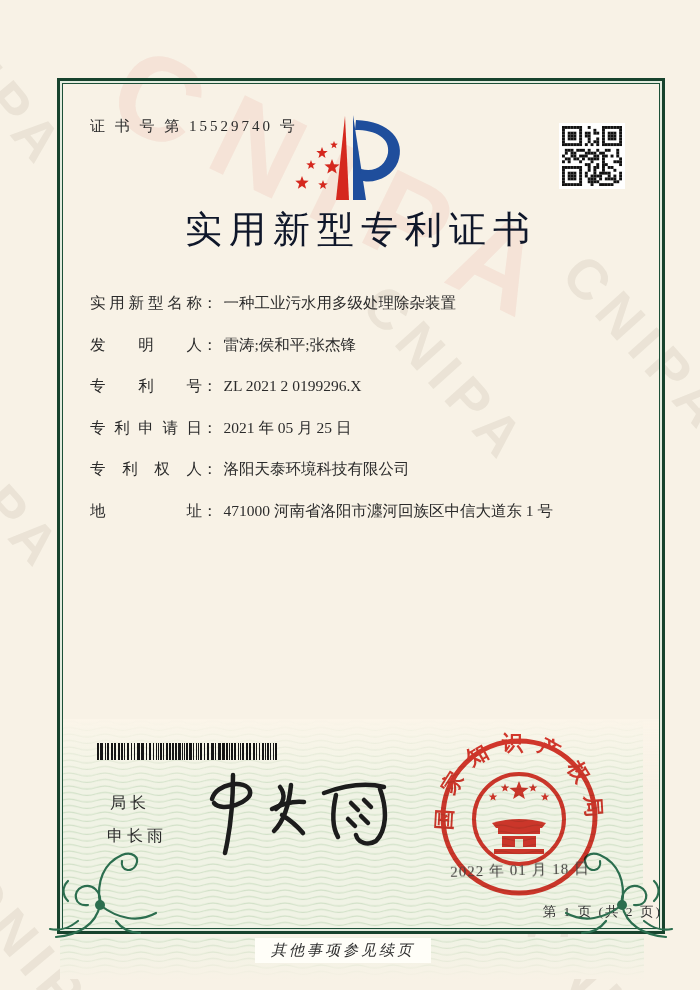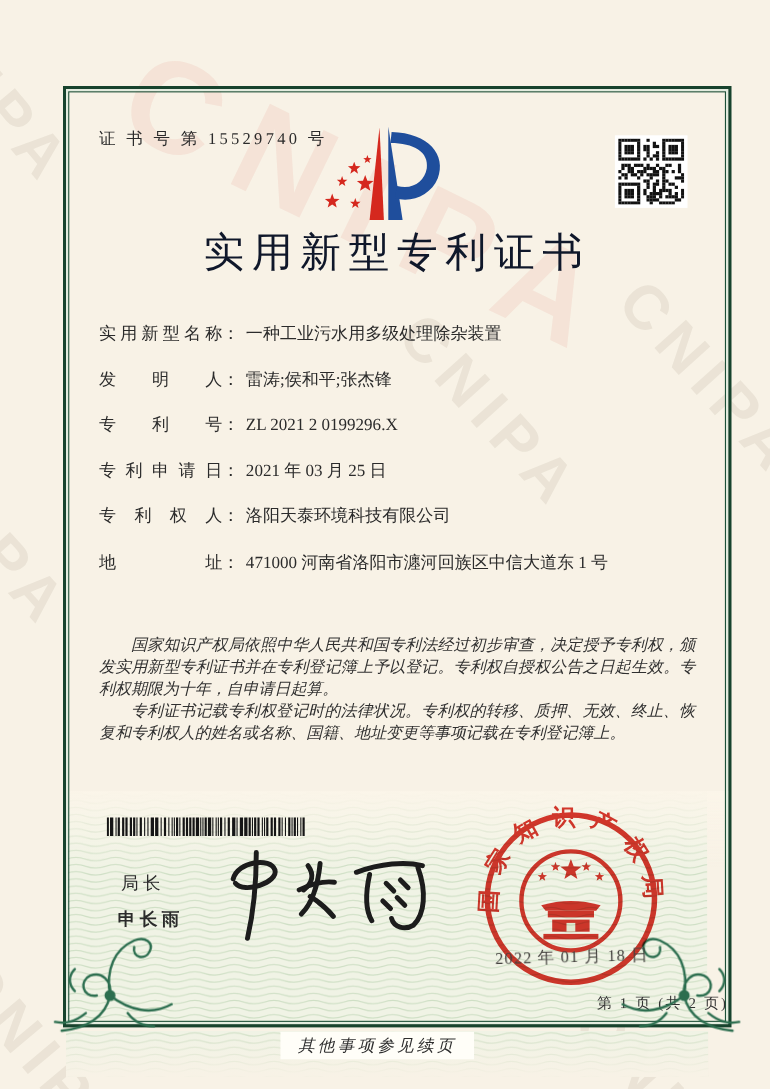--- a/index.html
+++ b/index.html
@@ -39,21 +39,21 @@
   .frow{height:26px;margin-bottom:15.5px;white-space:nowrap;}
   .flabel{display:inline-block;width:112px;text-align:justify;text-align-last:justify;vertical-align:top;}
   .fcolon{display:inline-block;margin-right:6px;}
   .grant2{margin-left:40px;}
   .glabel{display:inline-block;width:118px;text-align:justify;text-align-last:justify;}
   .paras{position:absolute;left:30px;right:30px;top:496px;z-index:4;
     font-size:14.5px;line-height:20px;font-style:italic;color:#303030;text-align:justify;}
   .paras p{margin:0;text-indent:2em;}
   .barcode{position:absolute;left:37px;top:662px;z-index:4;}
   .sig-title{position:absolute;left:50px;top:712px;font-size:16px;letter-spacing:4px;z-index:4;}
-  .sig-name{position:absolute;left:47px;top:745px;font-size:16px;letter-spacing:4px;z-index:4;font-weight:bold;}
+  .sig-name{position:absolute;left:47px;top:745px;font-size:16px;letter-spacing:4px;z-index:4;}
   .sig-hand{position:absolute;left:128px;top:688px;z-index:4;}
   .seal{position:absolute;left:369px;top:646px;z-index:5;mix-blend-mode:multiply;opacity:0.93;}
   .seal-date{position:absolute;left:372px;top:780px;width:176px;text-align:center;z-index:6;
     font-size:15px;color:#43413e;letter-spacing:1px;transform:rotate(-1.5deg);}
   .page-num{position:absolute;left:0;width:100%;top:822px;text-align:right;font-size:13.5px;
     letter-spacing:2px;z-index:4;color:#333;}
   .footer-chip{position:absolute;left:50%;top:938px;transform:translateX(-54%);z-index:4;
     background:#fffef8;padding:3px 16px;font-size:15px;font-style:italic;letter-spacing:3px;color:#2e2e2e;}
   .flourish{position:absolute;z-index:4;}
   .flourish.bl{left:-22px;bottom:-24px;}
@@ -331,34 +331,30 @@
     <div class="frow">
       <span class="flabel">实用新型名称</span><span class="fcolon">：</span><span>一种工业污水用多级处理除杂装置</span>
     </div>
     <div class="frow">
       <span class="flabel">发明人</span><span class="fcolon">：</span><span>雷涛;侯和平;张杰锋</span>
     </div>
     <div class="frow">
       <span class="flabel">专利号</span><span class="fcolon">：</span><span>ZL 2021 2 0199296.X</span>
     </div>
     <div class="frow">
-      <span class="flabel">专利申请日</span><span class="fcolon">：</span><span>2021 年 03 月 25 日</span>
+      <span class="flabel">专利申请日</span><span class="fcolon">：</span><span>2021 年 05 月 25 日</span>
     </div>
     <div class="frow">
       <span class="flabel">专利权人</span><span class="fcolon">：</span><span>洛阳天泰环境科技有限公司</span>
     </div>
     <div class="frow">
       <span class="flabel">地址</span><span class="fcolon">：</span><span>471000 河南省洛阳市瀍河回族区中信大道东 1 号</span>
     </div>
   </div>
 
-  <div class="paras">
-    <p>国家知识产权局依照中华人民共和国专利法经过初步审查，决定授予专利权，颁发实用新型专利证书并在专利登记簿上予以登记。专利权自授权公告之日起生效。专利权期限为十年，自申请日起算。</p>
-    <p>专利证书记载专利权登记时的法律状况。专利权的转移、质押、无效、终止、恢复和专利权人的姓名或名称、国籍、地址变更等事项记载在专利登记簿上。</p>
-  </div>
 
   <svg class="barcode" id="barcode" width="186" height="17">
       <rect x="0" y="0" width="2" height="17" fill="#151515"></rect>
       <rect x="3" y="0" width="3" height="17" fill="#151515"></rect>
       <rect x="8" y="0" width="1" height="17" fill="#151515"></rect>
       <rect x="10" y="0" width="2" height="17" fill="#151515"></rect>
       <rect x="14" y="0" width="2" height="17" fill="#151515"></rect>
       <rect x="17" y="0" width="2" height="17" fill="#151515"></rect>
       <rect x="21" y="0" width="2" height="17" fill="#151515"></rect>
       <rect x="24" y="0" width="2" height="17" fill="#151515"></rect>

